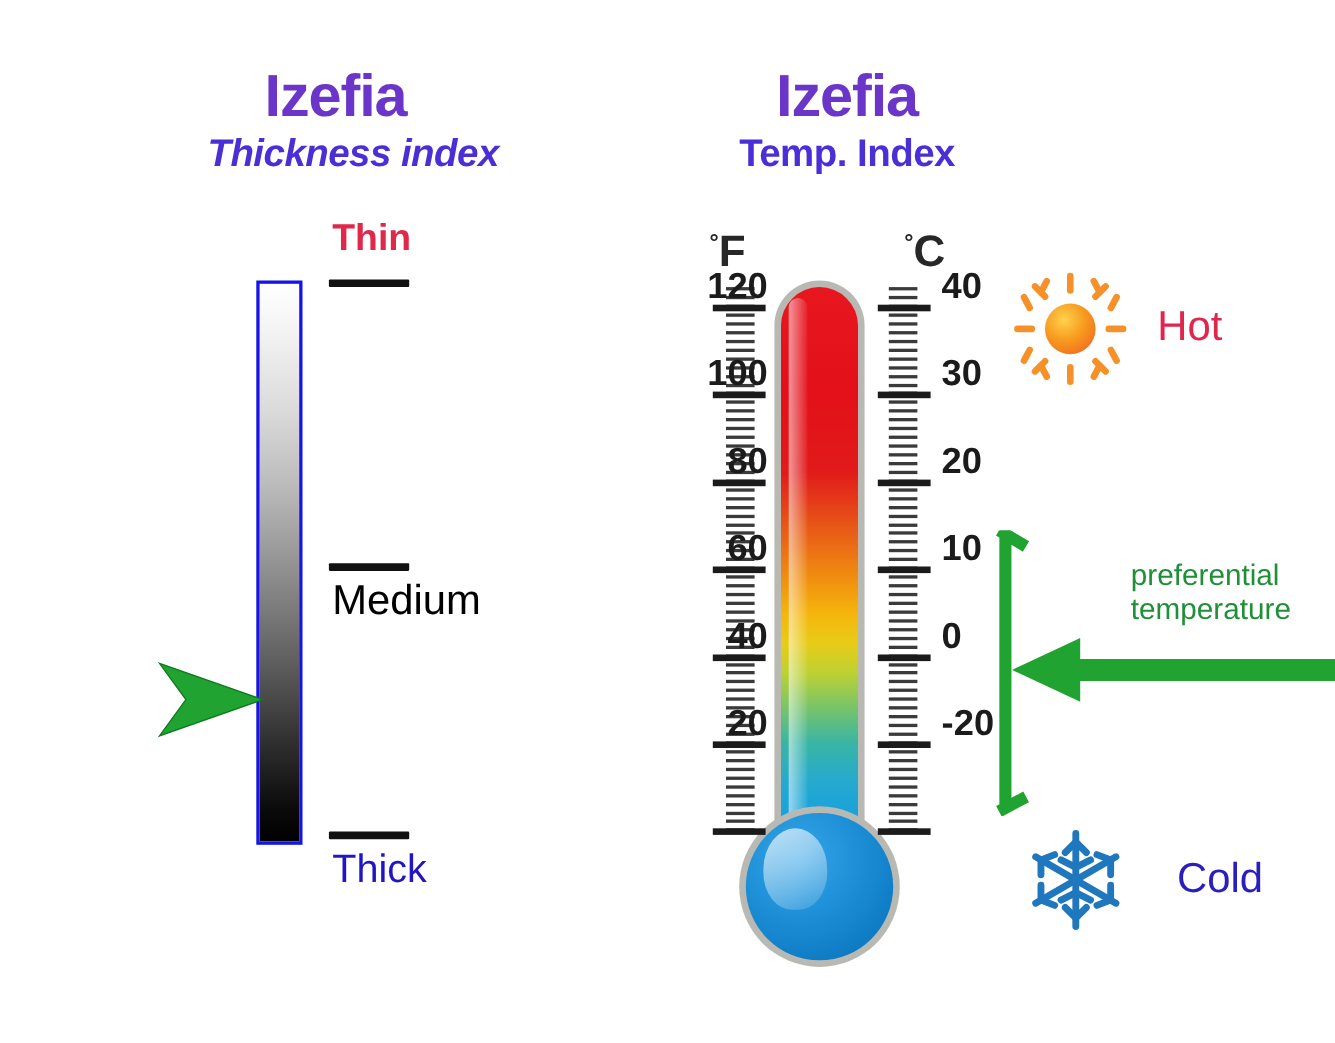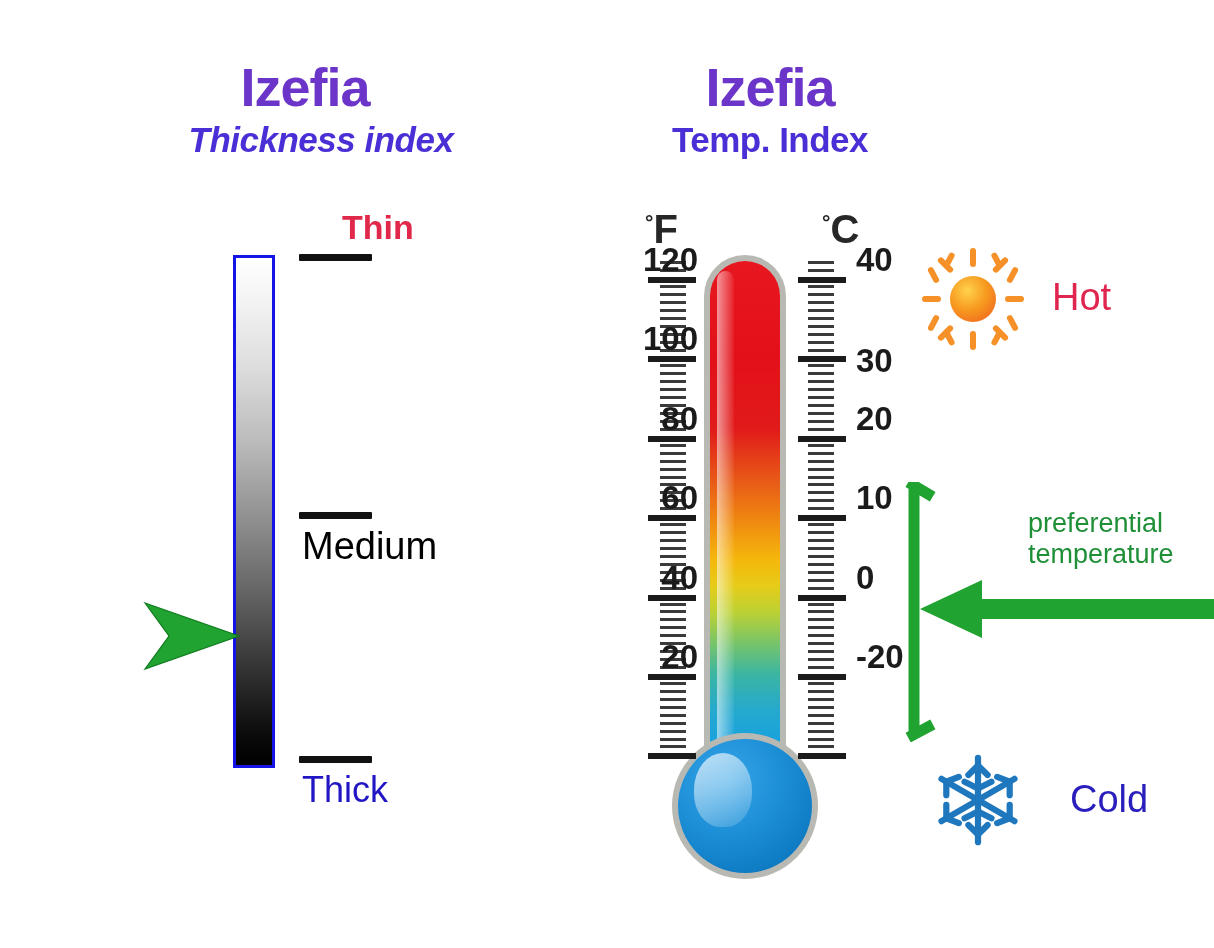--- a/index.html
+++ b/index.html
@@ -116,21 +116,21 @@
 <div class="stage">
 
   <div class="abs" style="left:70px;top:40px;width:470px;height:860px;">
 
     <div class="abs panel-title title-main" style="left:0;top:20px;width:470px;">Izefia</div>
     <div class="abs panel-title title-sub" style="left:16px;top:82px;width:470px;font-style:italic;">Thickness index</div>
 
     <div class="abs" id="thickness-bar" style="left:163px;top:215px;width:42px;height:513px;"></div>
 
     <div class="abs tickline" style="left:229px;top:214px;width:73px;"></div>
-    <div class="abs lbl" id="label-thin" style="left:232px;top:170px;margin-left:40px;">Thin</div>
+    <div class="abs lbl" id="label-thin" style="left:232px;top:159px;">Thin</div>
 
     <div class="abs tickline" style="left:229px;top:472px;width:73px;"></div>
     <div class="abs lbl" id="label-medium" style="left:232px;top:487px;">Medium</div>
 
     <div class="abs tickline" style="left:229px;top:716px;width:73px;"></div>
     <div class="abs lbl" id="label-thick" style="left:232px;top:732px;">Thick</div>
 
     <div class="abs" style="left:73px;top:560px;width:100px;height:72px;">
       <svg width="100" height="72" viewBox="0 0 100 72">
         <polygon points="2,3 96,36 2,69 26,36" fill="#20a330" stroke="#0d7a1d" stroke-width="1.2"></polygon>
@@ -313,21 +313,21 @@
           <div class="tick-major" style="top: 498.3px; left: 6px; width: 48px;"></div>
           <div class="tick-major" style="top: 22px; left: 6px; width: 48px;"></div>
           <div class="tick-major" style="top: 101.4px; left: 6px; width: 48px;"></div>
           <div class="tick-major" style="top: 180.8px; left: 6px; width: 48px;"></div>
           <div class="tick-major" style="top: 260.2px; left: 6px; width: 48px;"></div>
           <div class="tick-major" style="top: 339.6px; left: 6px; width: 48px;"></div>
           <div class="tick-major" style="top: 418.9px; left: 6px; width: 48px;"></div>
         </div>
       <div class="abs" id="c-labels" style="left:250px;top:60px;width:90px;height:520px;">
           <div class="scale-num abs" style="top: -12px; left: 6px;">40</div>
-          <div class="scale-num abs" style="top: 67.4px; left: 6px; margin-top: 22px;">30</div>
+          <div class="scale-num abs" style="top: 67.4px; left: 6px;">30</div>
           <div class="scale-num abs" style="top: 146.8px; left: 6px;">20</div>
           <div class="scale-num abs" style="top: 226.2px; left: 6px;">10</div>
           <div class="scale-num abs" style="top: 305.6px; left: 6px;">0</div>
           <div class="scale-num abs" style="top: 384.9px; left: 6px;">-20</div>
         </div>
 
     </div>
 
     <div class="abs" style="left:322px;top:208px;width:290px;height:110px;">
       <div class="abs" style="left:0;top:0;width:102px;height:102px;">

